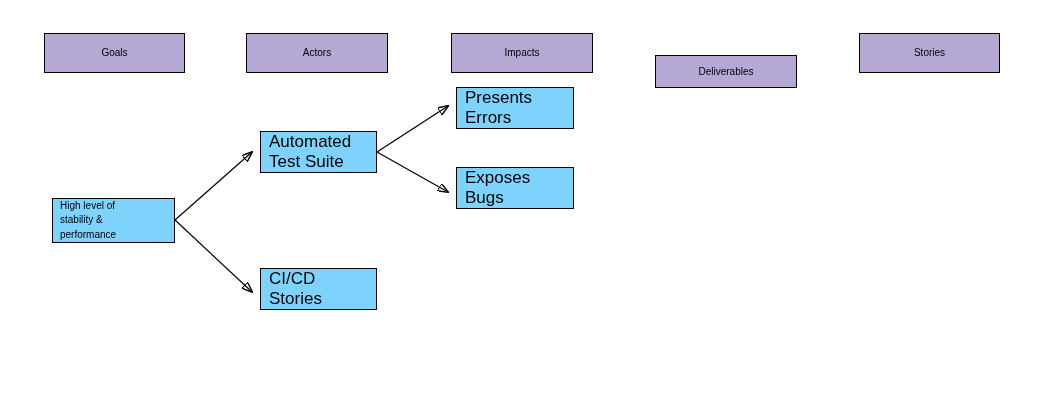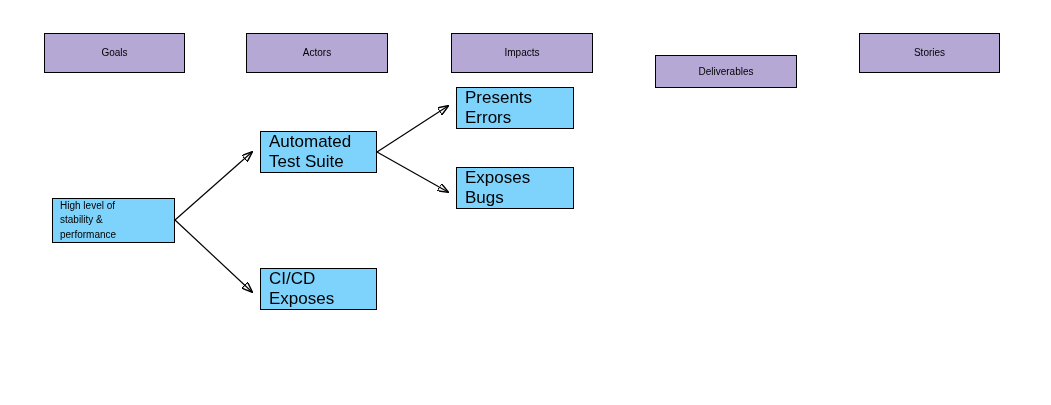--- a/index.html
+++ b/index.html
@@ -88,19 +88,19 @@
   <div class="node header-node" style="left: 451px; top: 33px; width: 142px; height: 40px;">Impacts</div>
   <div class="node header-node" style="left: 655px; top: 33px; width: 142px; height: 33px; margin-top: 22px;">Deliverables</div>
   <div class="node header-node" style="left: 859px; top: 33px; width: 141px; height: 40px;">Stories</div>
 
   <div class="node card-node small" style="left: 52px; top: 198px; width: 123px; height: 45px;">High level of
 stability &amp;
 performance</div>
   <div class="node card-node" style="left: 260px; top: 131px; width: 117px; height: 42px;">Automated
 Test Suite</div>
   <div class="node card-node" style="left: 260px; top: 268px; width: 117px; height: 42px;">CI/CD
-Exposes</div>
+Stories</div>
   <div class="node card-node" style="left: 456px; top: 87px; width: 118px; height: 42px;">Presents
 Errors</div>
   <div class="node card-node" style="left: 456px; top: 167px; width: 118px; height: 42px;">Exposes
 Bugs</div>
 
 </div>
 
 </body></html>

